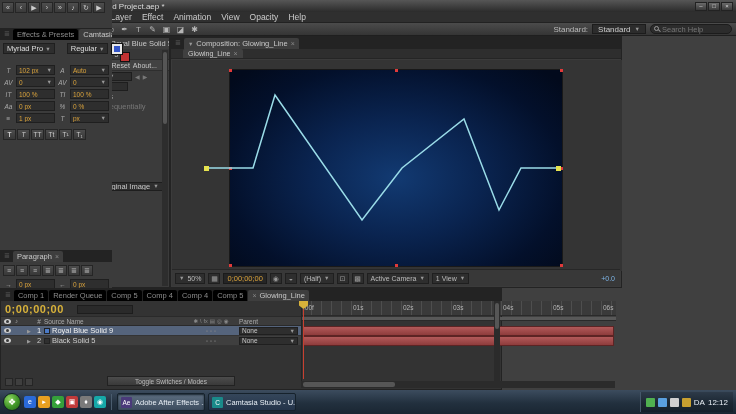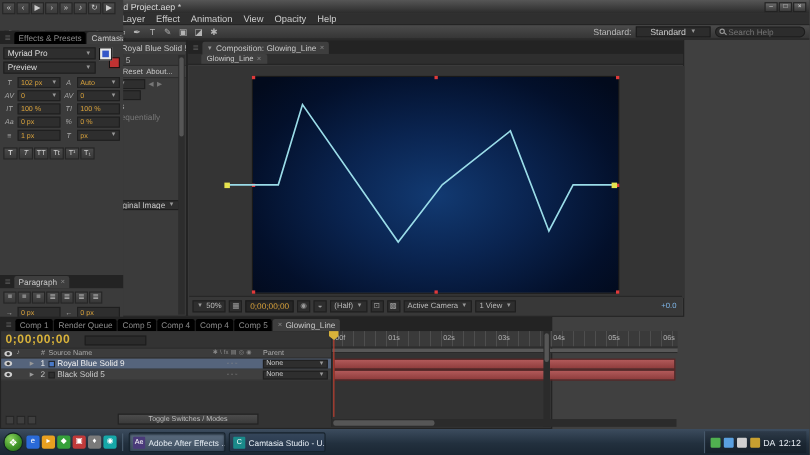--- a/index.html
+++ b/index.html
@@ -11,21 +11,21 @@
 .appicon{width:8px;height:8px;background:#5a4a8a;color:#d9cdff;font-size:5.5px;line-height:8px;text-align:center;border-radius:1px;flex:none}
 .winbtns{margin-left:auto;display:flex;gap:1px}
 .winbtn{width:12px;height:9px;background:linear-gradient(#6a6a6a,#3a3a3a);border:1px solid #222;color:#ddd;font-size:6px;line-height:7px;text-align:center}
 #menubar{position:absolute;left:0;top:12px;width:736px;height:11px;background:#2f2f2f;display:flex;align-items:center;font-size:8.5px;color:#ccc;border-bottom:1px solid #222}
 #menubar .mi{padding:0 5px}
 #toolbar{position:absolute;left:0;top:23px;width:736px;height:13px;background:linear-gradient(#4b4b4b,#353535);display:flex;align-items:center;padding:0 4px;gap:1px;border-bottom:1px solid #1f1f1f}
 .tool{width:13px;height:11px;font-size:8px;line-height:11px;text-align:center;color:#b5b5b5;border-radius:2px}
 .tool.sel{background:#262626;box-shadow:inset 0 0 0 1px #161616;color:#efefef}
 .tbsep{width:1px;height:9px;background:#282828;margin:0 3px}
 #toolbar .tright{margin-left:auto;display:flex;align-items:center;gap:4px;font-size:8px;color:#bbb}
-.wsdd{background:#2c2c2c;border:1px solid #1c1c1c;padding:0 12px;height:10px;display:flex;align-items:center;gap:4px;color:#ccc}
+.wsdd{background:#2c2c2c;border:1px solid #1c1c1c;padding:0 5px;height:10px;display:flex;align-items:center;gap:4px;color:#ccc}
 .searchbox{width:82px;height:10px;background:#2c2c2c;border:1px solid #1c1c1c;border-radius:5px;display:flex;align-items:center;padding:0 3px;gap:2px}
 .searchbox input{background:transparent;border:none;outline:none;color:#999;font-size:7.5px;width:100%;font-family:inherit}
 .mag{width:6px;height:6px;position:relative;flex:none}
 .mag::before{content:"";position:absolute;left:0;top:0;width:3px;height:3px;border:1px solid #999;border-radius:50%}
 .mag::after{content:"";position:absolute;left:4px;top:4px;width:2.5px;height:1px;background:#999;transform:rotate(45deg)}
 
 .panel{position:absolute;background:#3b3b3b;border:1px solid #232323}
 .tabbar{height:12px;background:#232323;display:flex;align-items:flex-end;padding-left:2px;gap:1px;overflow:hidden}
 .tab{height:11px;display:flex;align-items:center;gap:3px;background:#3e3e3e;color:#c8c8c8;font-size:7.5px;padding:0 4px;border-radius:2px 2px 0 0;white-space:nowrap}
 .tab.off{background:#000000;color:#8b8b8b}
@@ -65,21 +65,21 @@
 .cbdd{background:#2e2e2e;border:1px solid #1f1f1f;height:11px;display:flex;align-items:center;gap:3px;padding:0 3px;white-space:nowrap}
 .cbtc{color:#d9a23b;background:#252525;border:1px solid #1a1a1a;height:11px;display:flex;align-items:center;padding:0 3px;font-size:7.5px}
 .cbicon{width:12px;height:11px;background:#2e2e2e;border:1px solid #1f1f1f;color:#999;font-size:7px;line-height:10px;text-align:center;flex:none}
 .exposure{color:#7fb6e8;margin-left:auto;font-size:7px;padding-right:2px}
 
 #right{left:622px;top:36px;width:114px;height:354px;background:#353535;border:1px solid #232323}
 .rsec{position:absolute;left:0;width:112px;background:#3b3b3b}
 .pvrow{height:15px;display:flex;align-items:center;gap:1px;padding:1px 2px}
 .pvbtn{width:12px;height:11px;background:linear-gradient(#4e4e4e,#3a3a3a);border:1px solid #262626;color:#ccc;font-size:7px;line-height:9px;text-align:center}
 .chrow{display:flex;align-items:flex-start;gap:3px;padding:3px 3px 0}
-.chcol{flex:1;display:flex;flex-direction:column;gap:2px}
+.chcol{flex:1;display:flex;flex-direction:row;gap:12px}
 .chdd{background:#2e2e2e;border:1px solid #1f1f1f;height:11px;display:flex;align-items:center;padding:0 3px;color:#ddd;font-size:7.5px;gap:2px}
 .chdd span:first-child{flex:1;white-space:nowrap;overflow:hidden}
 .chswatch{width:19px;height:19px;position:relative;flex:none}
 .swb{position:absolute;right:0;bottom:0;width:10px;height:10px;background:#c23232;border:1px solid #111}
 .swf{position:absolute;left:0;top:0;width:12px;height:12px;background:#e8e8e8;border:1px solid #111}
 .swf::after{content:"";position:absolute;inset:2px;background:#3556c8}
 .chgrid{display:grid;grid-template-columns:1fr 1fr;gap:2px;padding:3px}
 .chcell{display:flex;align-items:center;gap:2px}
 .chic{width:11px;font-size:6.5px;color:#a8a8a8;text-align:center;flex:none;font-style:italic}
 .chval{flex:1;background:#2e2e2e;border:1px solid #1f1f1f;height:10px;display:flex;align-items:center;padding:0 2px;color:#d9a23b;font-size:6.5px;gap:1px}
@@ -365,21 +365,21 @@
           <span>Camtasia</span>
         </div>
     </div>
     <div class="chrow">
       <div class="chcol">
         <div class="chdd">
             <span>Myriad Pro</span>
             <span class="dar">▼</span>
           </div>
         <div class="chdd">
-            <span>Preview</span>
+            <span>Regular</span>
             <span class="dar">▼</span>
           </div>
       </div>
       <div class="chswatch">
           <i class="swb"></i>
           <i class="swf"></i>
         </div>
     </div>
     <div class="chgrid">
       <div class="chcell">

